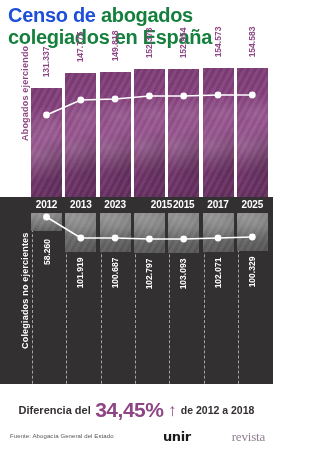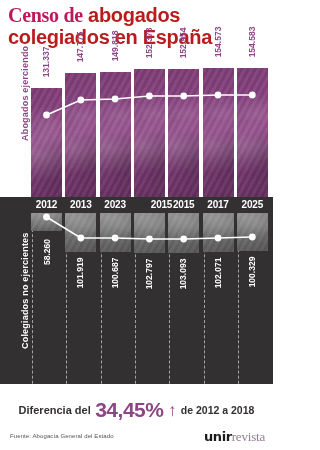--- a/index.html
+++ b/index.html
@@ -15,22 +15,22 @@
     width:273px;height:450px;
     background:#ffffff;
   }
 
   
   .title-block{
     position:absolute;left:8px;top:4px;width:260px;
     font-size:20px;font-weight:bold;line-height:1.12;
     letter-spacing:-0.3px;
   }
-  .t-dark{color:#be185d;font-family:Liberation Serif, serif;}
-  .t-purple{color:#b91c1c;}
+  .t-dark{color:#1d4ed8;}
+  .t-purple{color:#15803d;}
 
   
   .chart-area{
     position:absolute;left:0;top:57px;width:273px;height:327px;
   }
   
   .upper-zone{
     position:absolute;left:0;top:0;width:273px;height:146px;
     background:#ffffff;overflow:hidden;
   }
@@ -179,20 +179,21 @@
     position:absolute;right:8px;top:43px;
     white-space:nowrap;
   }
   .logo-unir{
     font-size:13px;font-weight:bold;color:#1a1a1a;letter-spacing:-.4px;
     font-family:"DejaVu Sans", sans-serif;
   }
   .logo-revista{
     font-size:13px;color:#8f7f90;letter-spacing:-.2px;
     font-family:"Liberation Serif", serif;
+    margin-left:41px;
   }
 </style>
 </head>
 <body>
 
 <div id="infographic">
 
   <div class="title-block">
     <span class="t-dark">Censo de</span>
     <span class="t-purple">abogados</span><br>

